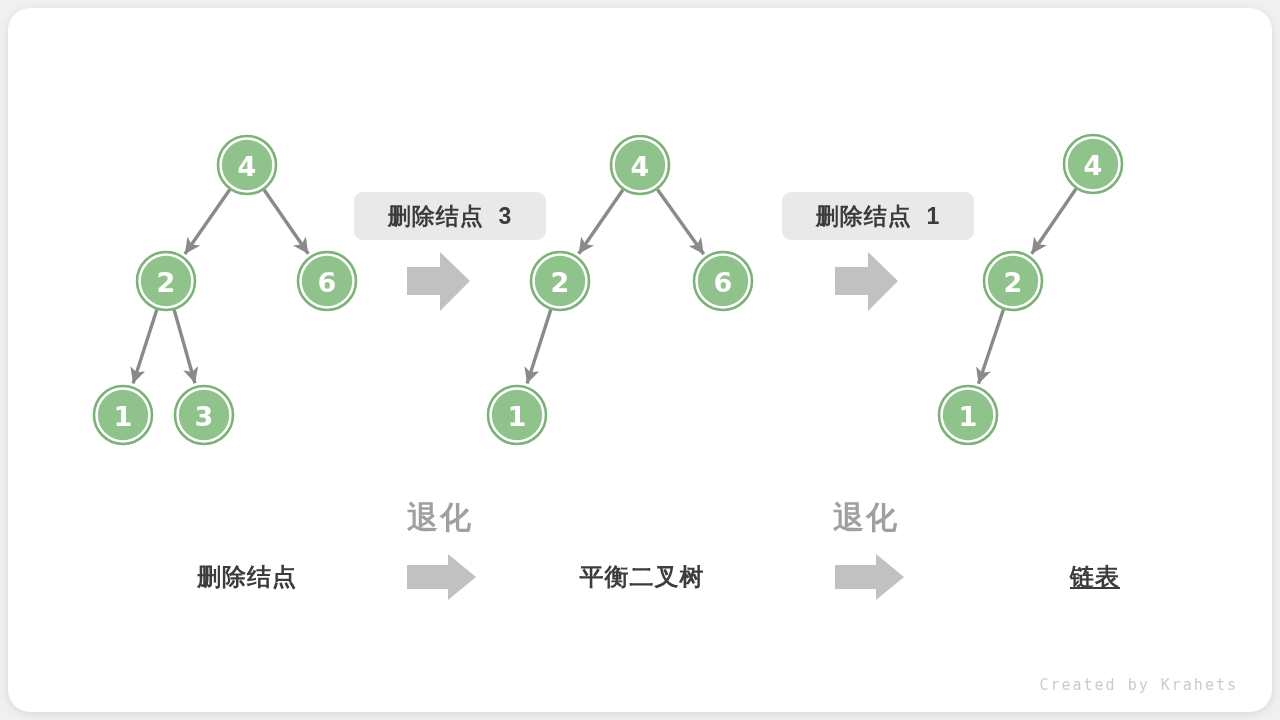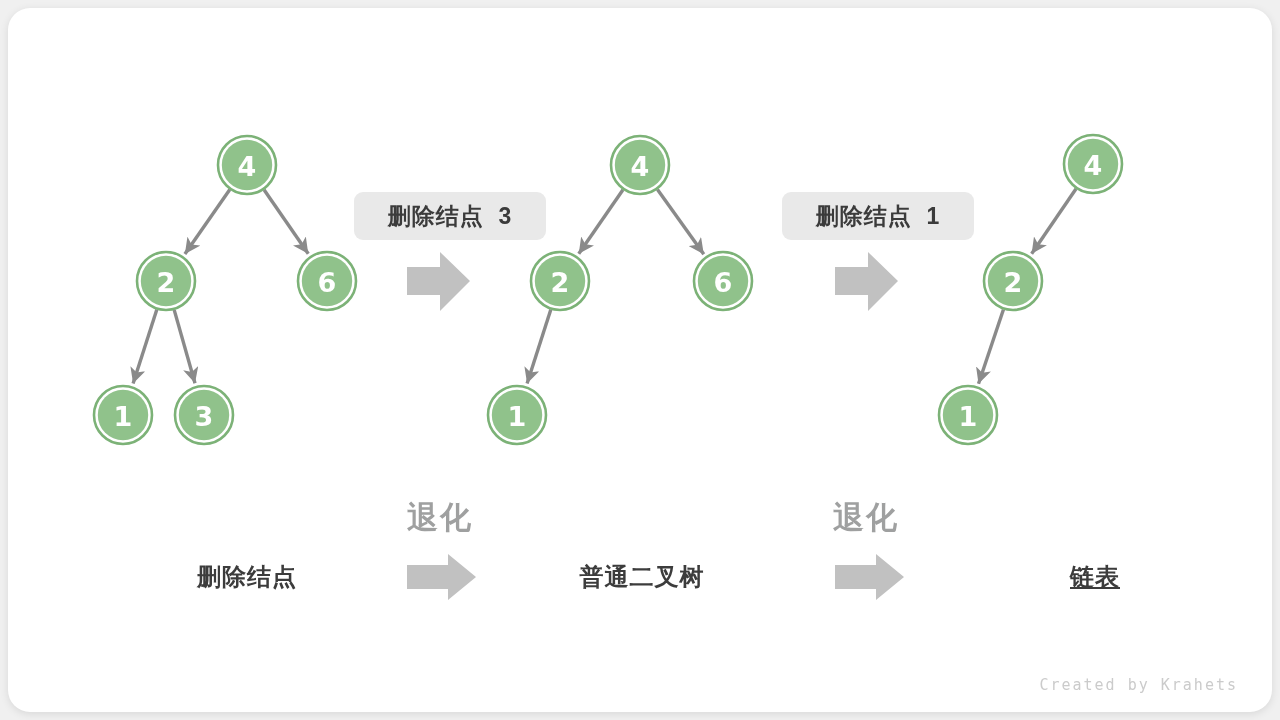--- a/index.html
+++ b/index.html
@@ -134,16 +134,16 @@
   </g>
 </svg>
 
 <div class="delete-label first">删除结点  3</div>
 <div class="delete-label second">删除结点  1</div>
 
 <div class="degrade-label" style="left:440px;">退化</div>
 <div class="degrade-label" style="left:866px;">退化</div>
 
 <div class="caption" style="left:247px;">删除结点</div>
-<div class="caption" style="left:642px;">普通二叉树</div>
+<div class="caption" style="left:642px;">平衡二叉树</div>
 <div class="caption" style="left:1095px;text-decoration:underline;">链表</div>
 
 <div class="watermark">Created by Krahets</div>
 
 </body></html>

